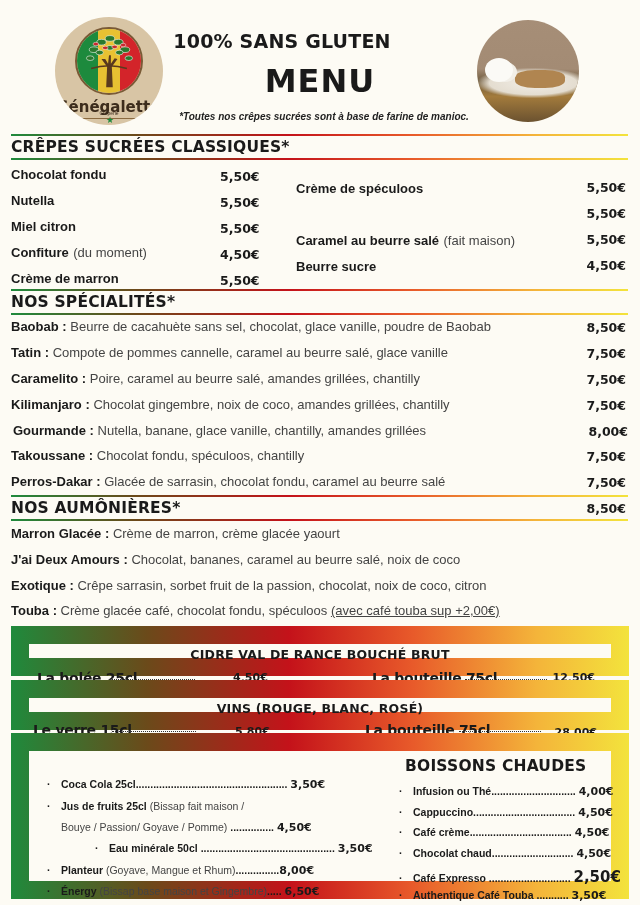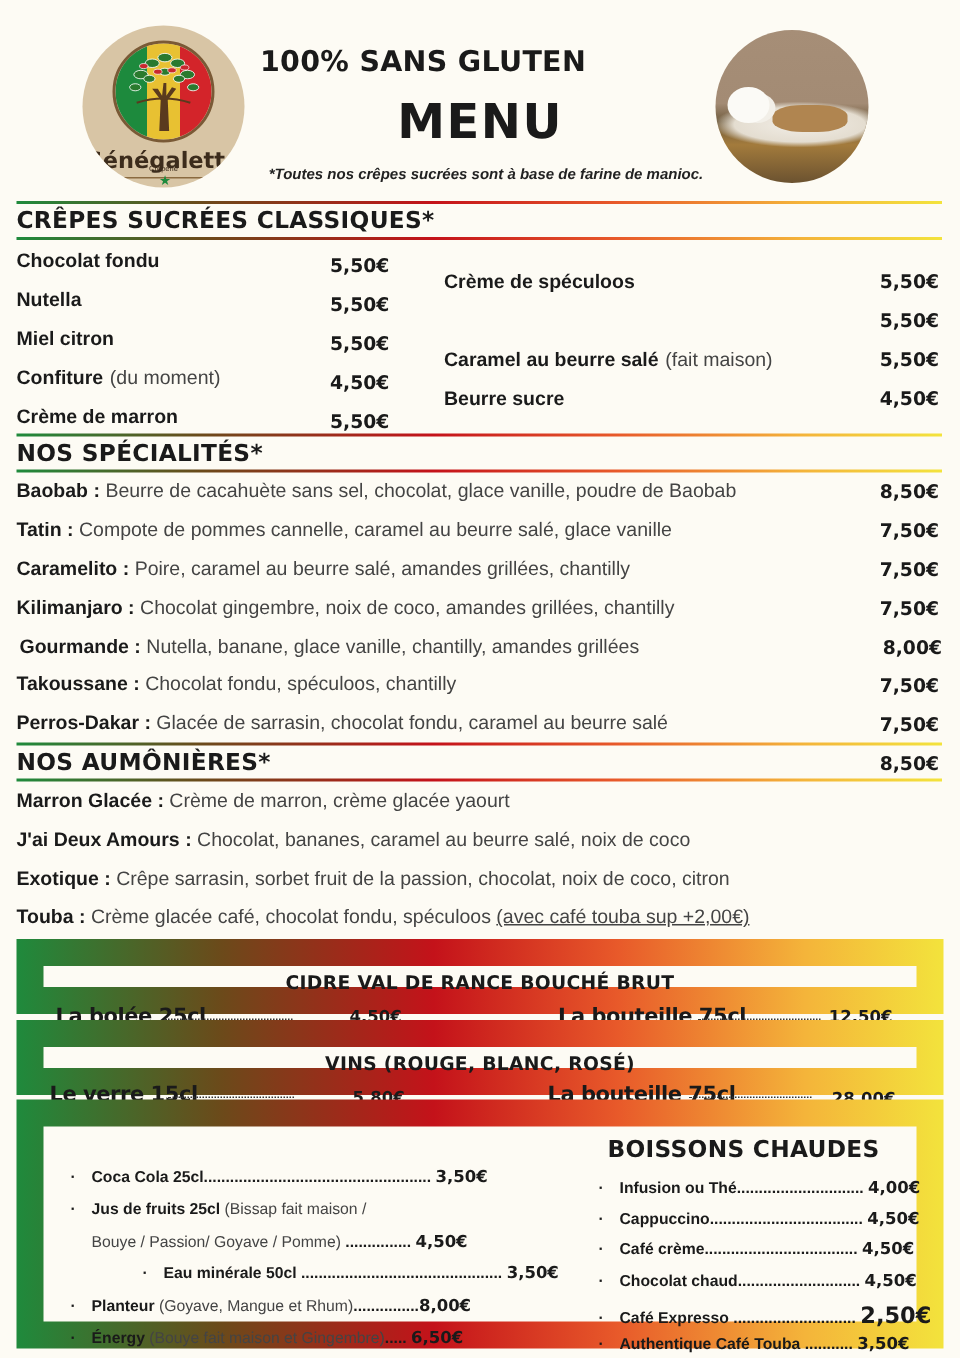--- a/index.html
+++ b/index.html
@@ -243,21 +243,21 @@
       <div class="abs drink" style="left:32px;top:70px;">
         <span class="light">Bouye / Passion/ Goyave / Pomme)</span><span class="b"> ...............</span> <span class="price" style="font-size:11px;">4,50€</span>
       </div>
       <div class="abs drink" style="left:24px;top:91px;margin-left:42px;">
         <span class="bullet">·</span><span class="b">Eau minérale 50cl</span><span class="b"> ..............................................</span> <span class="price" style="font-size:11px;">3,50€</span>
       </div>
       <div class="abs drink" style="left:18px;top:113px;">
         <span class="bullet">·</span><span class="b">Planteur</span><span class="light"> (Goyave, Mangue et Rhum)</span><span class="b">...............</span><span class="price" style="font-size:11px;">8,00€</span>
       </div>
       <div class="abs drink" style="left:18px;top:134px;">
-        <span class="bullet">·</span><span class="b">Énergy</span><span class="light">  (Bouye fait maison et Gingembre)</span><span class="b">.....</span> <span class="price" style="font-size:11px;">6,50€</span>
+        <span class="bullet">·</span><span class="b">Énergy</span><span class="light">  (Bissap base maison et Gingembre)</span><span class="b">.....</span> <span class="price" style="font-size:11px;">6,50€</span>
       </div>
     </div>
 
     <div class="abs display box-h2" style="left:376px;top:6px;">BOISSONS CHAUDES</div>
     <div>
       <div class="abs drink" style="left:370px;top:34px;">
         <span class="bullet">·</span><span class="b">Infusion ou Thé</span><span class="b">.............................</span> <span class="price" style="font-size:11px;">4,00€</span>
       </div>
       <div class="abs drink" style="left:370px;top:55px;">
         <span class="bullet">·</span><span class="b">Cappuccino</span><span class="b">...................................</span> <span class="price" style="font-size:11px;">4,50€</span>

